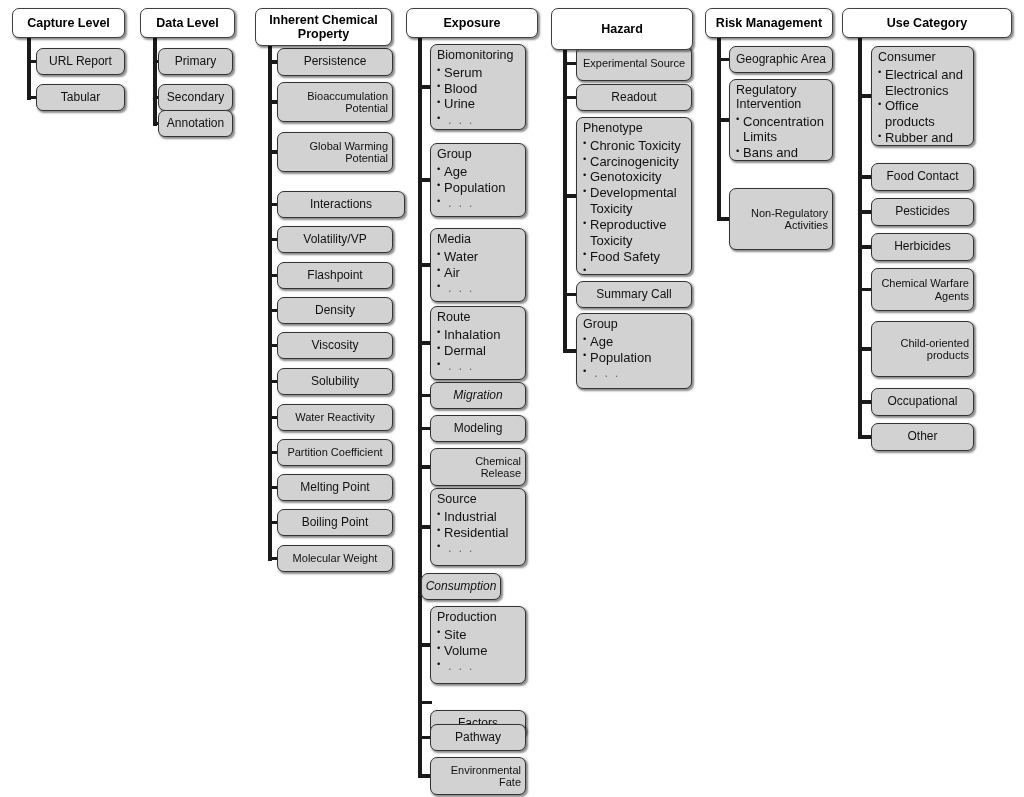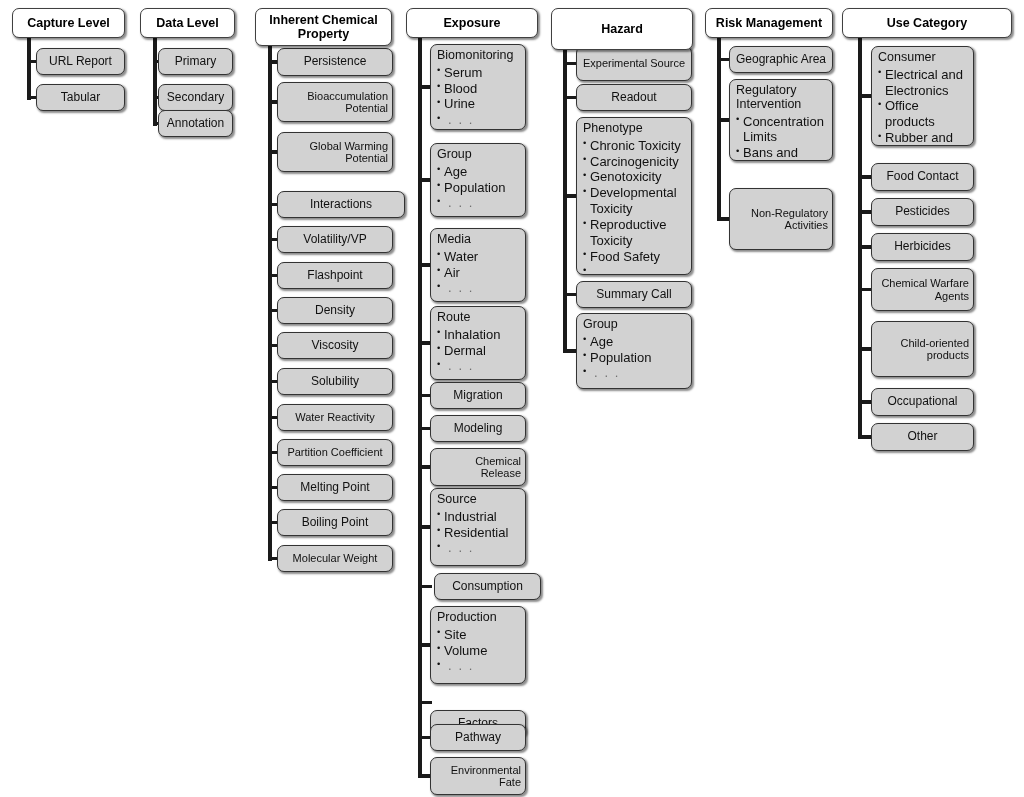--- a/index.html
+++ b/index.html
@@ -242,42 +242,42 @@
       <div class="stub" style="left: 12px; width: 14px; top: 341.25px;"></div>
       <div class="node listy" style="left: 24px; top: 306px; width: 96px; height: 74px;">
         <span class="node-title">Route</span>
         <ul class="bullets">
           <li>Inhalation</li>
           <li>Dermal</li>
           <li class="ellipsis">. . .</li>
         </ul>
       </div>
       <div class="stub" style="left: 12px; width: 14px; top: 393.75px;"></div>
-      <div class="node plain" style="left: 24px; top: 382px; width: 96px; height: 27px;">
+      <div class="node plain" style="left: 24px; top: 382px; width: 96px; height: 27px; font-style: italic;">
         <span>Migration</span>
       </div>
       <div class="stub" style="left: 12px; width: 14px; top: 426.75px;"></div>
       <div class="node plain" style="left: 24px; top: 415px; width: 96px; height: 27px;">
         <span>Modeling</span>
       </div>
       <div class="stub" style="left: 12px; width: 14px; top: 465.25px;"></div>
       <div class="node plain small" style="left: 24px; top: 448px; width: 96px; height: 38px;">
         <span>Chemical Release</span>
       </div>
       <div class="stub" style="left: 12px; width: 14px; top: 525.25px;"></div>
       <div class="node listy" style="left: 24px; top: 488px; width: 96px; height: 78px;">
         <span class="node-title">Source</span>
         <ul class="bullets">
           <li>Industrial</li>
           <li>Residential</li>
           <li class="ellipsis">. . .</li>
         </ul>
       </div>
       <div class="stub" style="left: 12px; width: 14px; top: 584.75px;"></div>
-      <div class="node plain" style="left: 28px; top: 573px; width: 107px; height: 27px;">
+      <div class="node plain" style="left: 15px; top: 573px; width: 80px; height: 27px; font-style: italic;">
         <span>Consumption</span>
       </div>
       <div class="stub" style="left: 12px; width: 14px; top: 643.25px;"></div>
       <div class="node listy" style="left: 24px; top: 606px; width: 96px; height: 78px;">
         <span class="node-title">Production</span>
         <ul class="bullets">
           <li>Site</li>
           <li>Volume</li>
           <li class="ellipsis">. . .</li>
         </ul>

